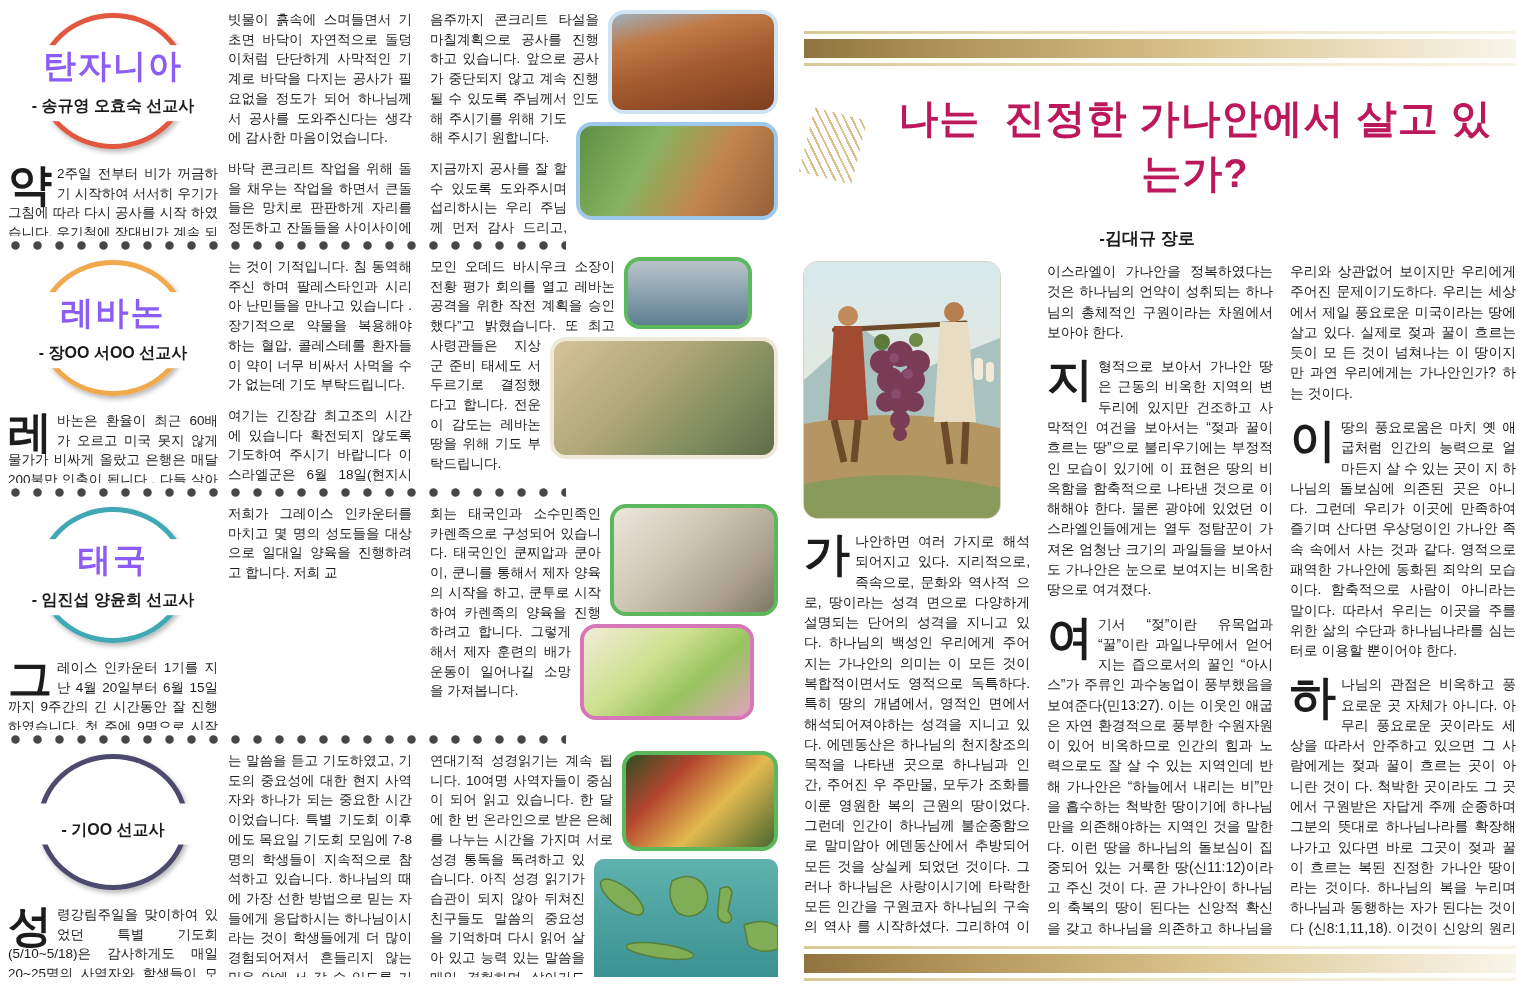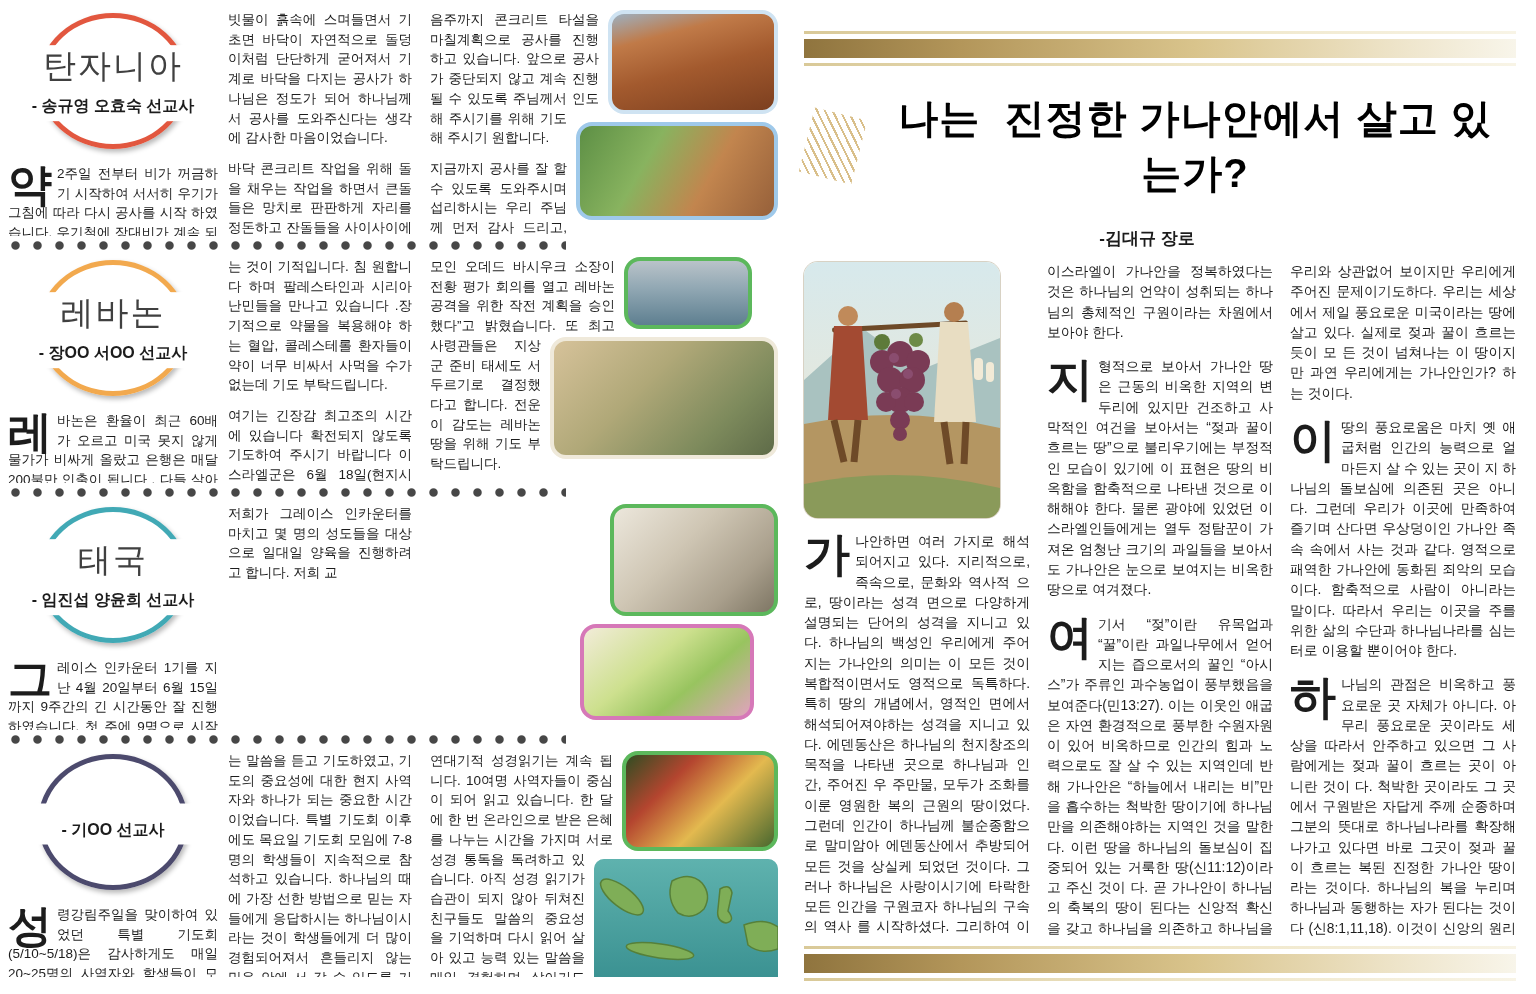--- a/index.html
+++ b/index.html
@@ -18,21 +18,21 @@
   .c-wide  { flex:1; min-width:0;margin-left:8px; }
   .bodytext { font-size:13.5px; line-height:1.46; text-align:justify; margin:0 0 11px; }
   .dropcap { float:left; font-size:44px; line-height:.82; padding:3px 5px 0 0; font-weight:600; }
   
   .badge { position:relative; height:146px; margin-bottom:8px; }
   .ring { position:absolute; left:50%; top:3px; transform:translateX(-50%);
           width:150px; height:136px; border-radius:50%;
           border:5px solid #000; box-shadow:2px 3px 5px rgba(0,0,0,.28); }
   .badge-label { position:absolute; left:0; right:0; top:50%; transform:translateY(-50%);
                  background:#fff; text-align:center; padding:4px 0; }
-  .country-name { font-size:33px; font-weight:400; letter-spacing:2px; color:#404040; line-height:1.05; }
+  .country-name { font-size:33px; font-weight:700; letter-spacing:2px; color:#8b5cf6; line-height:1.05; }
   .missionary-name { font-size:16px; font-weight:700; margin-top:12px; }
   .s-tz .ring { border-color:#e2573f; }
   .s-lb .ring { border-color:#f2a94e; }
   .s-th .ring { border-color:#41a9b5; }
   .s-id .ring { border-color:#4c4a6d; }
   
   .dots { height:11px; width:556px; margin:4px 0 2px 2px;
           background-image:radial-gradient(circle at 5.5px 5.5px,#474747 3.6px,#8d8d8d 4.1px,transparent 4.7px);
           background-size:22px 11px; background-repeat:repeat-x; }
   
@@ -59,21 +59,21 @@
   .page-right { flex:1; display:flex; flex-direction:column; padding:26px 16px 8px 18px; }
   .gold-band { margin:0 4px; }
   .gold-thin { height:3px; margin:5px 0;
                background:linear-gradient(90deg,#d9c998,#efe6c8 55%,#f8f4e6); }
   .gold-thick { height:19px;
                background:linear-gradient(90deg,#8f743e 0%,#b3965a 22%,#d9c48c 55%,#efe6cd 85%,#f8f5ea 100%); }
   .title-row { display:flex; align-items:center; padding:20px 16px 2px 6px; }
   .hatch-lg { width:54px; height:66px; flex:none; margin-right:26px; transform:rotate(14deg);
               background:repeating-linear-gradient(50deg,#d9bf8a 0 2px,transparent 2px 7px); }
   .main-title { flex:1; margin:0; text-align:center; font-size:40px; font-weight:900;
-                letter-spacing:1px; color:#000000; white-space:pre-wrap; }
+                letter-spacing:1px; color:#be185d; white-space:pre-wrap; }
   .byline { text-align:right; padding:14px 26px 10px 0; }
   .issue { font-size:19px; font-weight:800; }
   .author { font-size:17px; font-weight:700; margin-top:10px;text-align:center; }
   .article { display:flex; gap:17px; padding:2px 4px 0 4px; flex:1; overflow:hidden; }
   .acol { flex:1; min-width:0; }
   .acol p { font-size:13.8px; line-height:1.47; text-align:justify; margin:0 0 14px; }
   .adrop { float:left; font-size:46px; line-height:.8; padding:4px 5px 0 0; font-weight:600; }
   .painting { width:196px; height:256px; border-radius:14px; overflow:hidden;
               box-shadow:0 0 0 1px #d8d2c4; margin-bottom:14px; }
   .painting svg, .ph-id2 svg { display:block; width:100%; height:100%; }
@@ -89,21 +89,21 @@
       <div class="badge">
         <div class="ring"></div>
         <div class="badge-label">
           <div class="country-name">탄자니아</div>
           <div class="missionary-name">- 송규영 오효숙 선교사</div>
         </div>
       </div>
       <p class="bodytext"><span class="dropcap">약</span><span>2주일 전부터 비가 꺼금하기 시작하여 서서히 우기가 그침에 따라 다시 공사를 시작 하였습니다. 우기철에 장대비가 계속 되면서</span></p>
     </div>
     <div class="c-col">
-      <p class="bodytext">빗물이 흙속에 스며들면서 기초면 바닥이 자연적으로 돌덩이처럼 단단하게 굳어져서 기계로 바닥을 다지는 공사가 하나님은 정도가 되어 하나님께서 공사를 도와주신다는 생각에 감사한 마음이었습니다.</p>
+      <p class="bodytext">빗물이 흙속에 스며들면서 기초면 바닥이 자연적으로 돌덩이처럼 단단하게 사막적인 기계로 바닥을 다지는 공사가 필요없을 정도가 되어 하나님께서 공사를 도와주신다는 생각에 감사한 마음이었습니다.</p>
       <p class="bodytext">바닥 콘크리트 작업을 위해 돌을 채우는 작업을 하면서 큰돌들은 망치로 판판하게 자리를 정돈하고 잔돌들을 사이사이에 넣어 균형을 잡는 일을 하는데 2주가 걸렸습니다. 다</p>
     </div>
     <div class="c-wide">
       <div class="photo ph-tz1"></div>
       <div class="photo ph-tz2"></div>
       <p class="bodytext">음주까지 콘크리트 타설을 마칠계획으로 공사를 진행하고 있습니다. 앞으로 공사가 중단되지 않고 계속 진행될 수 있도록 주님께서 인도해 주시기를 위해 기도해 주시기 원합니다.</p>
       <p class="bodytext">지금까지 공사를 잘 할수 있도록 도와주시며 섭리하시는 우리 주님께 먼저 감사 드리고, 간절한 기도로 함께 동역해주신 교회와 성도님들께 깊은 감사를 드립니다.</p>
     </div>
   </section>
   <div class="dots"></div>
@@ -113,21 +113,21 @@
       <div class="badge">
         <div class="ring"></div>
         <div class="badge-label">
           <div class="country-name">레바논</div>
           <div class="missionary-name">- 장OO 서OO 선교사</div>
         </div>
       </div>
       <p class="bodytext"><span class="dropcap">레</span><span>바논은 환율이 최근 60배가 오르고 미국 못지 않게 물가가 비싸게 올랐고 은행은 매달 200불만 인출이 됩니다 . 다들 살아 있다</span></p>
     </div>
     <div class="c-col">
-      <p class="bodytext">는 것이 기적입니다. 침 원합니다 하며 팔레스타인과 시리아 난민들을 만나고 있습니다 .장기적으로 약물을 복용해야 하는 혈압, 콜레스테롤 환자들이 약이 너무 비싸서 사먹을 수가 없는데 기도 부탁드립니다.</p>
+      <p class="bodytext">는 것이 기적입니다. 침 동역해주신 하며 팔레스타인과 시리아 난민들을 만나고 있습니다 .장기적으로 약물을 복용해야 하는 혈압, 콜레스테롤 환자들이 약이 너무 비싸서 사먹을 수가 없는데 기도 부탁드립니다.</p>
       <p class="bodytext">여기는 긴장감 최고조의 시간에 있습니다 확전되지 않도록 기도하여 주시기 바랍니다 이스라엘군은 6월 18일(현지시간) 성명을 통해 “북부 사령관인 오리 고딘 소장과 작전참</p>
     </div>
     <div class="c-wide">
       <div class="photo ph-lb1"></div>
       <div class="photo ph-lb2"></div>
       <p class="bodytext">모인 오데드 바시우크 소장이 전황 평가 회의를 열고 레바논 공격을 위한 작전 계획을 승인했다”고 밝혔습니다. 또 최고 사령관들은 지상군 준비 태세도 서두르기로 결정했다고 합니다. 전운이 감도는 레바논 땅을 위해 기도 부탁드립니다.</p>
       <div class="hatch-sm"></div>
     </div>
   </section>
   <div class="dots"></div>
@@ -142,20 +142,21 @@
         </div>
       </div>
       <p class="bodytext"><span class="dropcap">그</span><span>레이스 인카운터 1기를 지난 4월 20일부터 6월 15일까지 9주간의 긴 시간동안 잘 진행하였습니다. 첫 주에 9명으로 시작하여 모</span></p>
     </div>
     <div class="c-col">
       <p class="bodytext">저희가 그레이스 인카운터를 마치고 몇 명의 성도들을 대상으로 일대일 양육을 진행하려고 합니다. 저희 교</p>
     </div>
     <div class="c-wide">
       <div class="photo ph-th1"></div>
       <div class="photo ph-th2"></div>
+      <p class="bodytext">회는 태국인과 소수민족인 카렌족으로 구성되어 있습니다. 태국인인 쿤찌압과 쿤아이, 쿤니를 통해서 제자 양육의 시작을 하고, 쿤투로 시작하여 카렌족의 양육을 진행하려고 합니다. 그렇게 해서 제자 훈련의 배가 운동이 일어나길 소망을 가져봅니다.</p>
     </div>
   </section>
   <div class="dots"></div>
 
   <section class="country s-id">
     <div class="c-badge">
       <div class="badge">
         <div class="ring"></div>
         <div class="badge-label">
           <div class="missionary-name">- 기OO 선교사</div>

